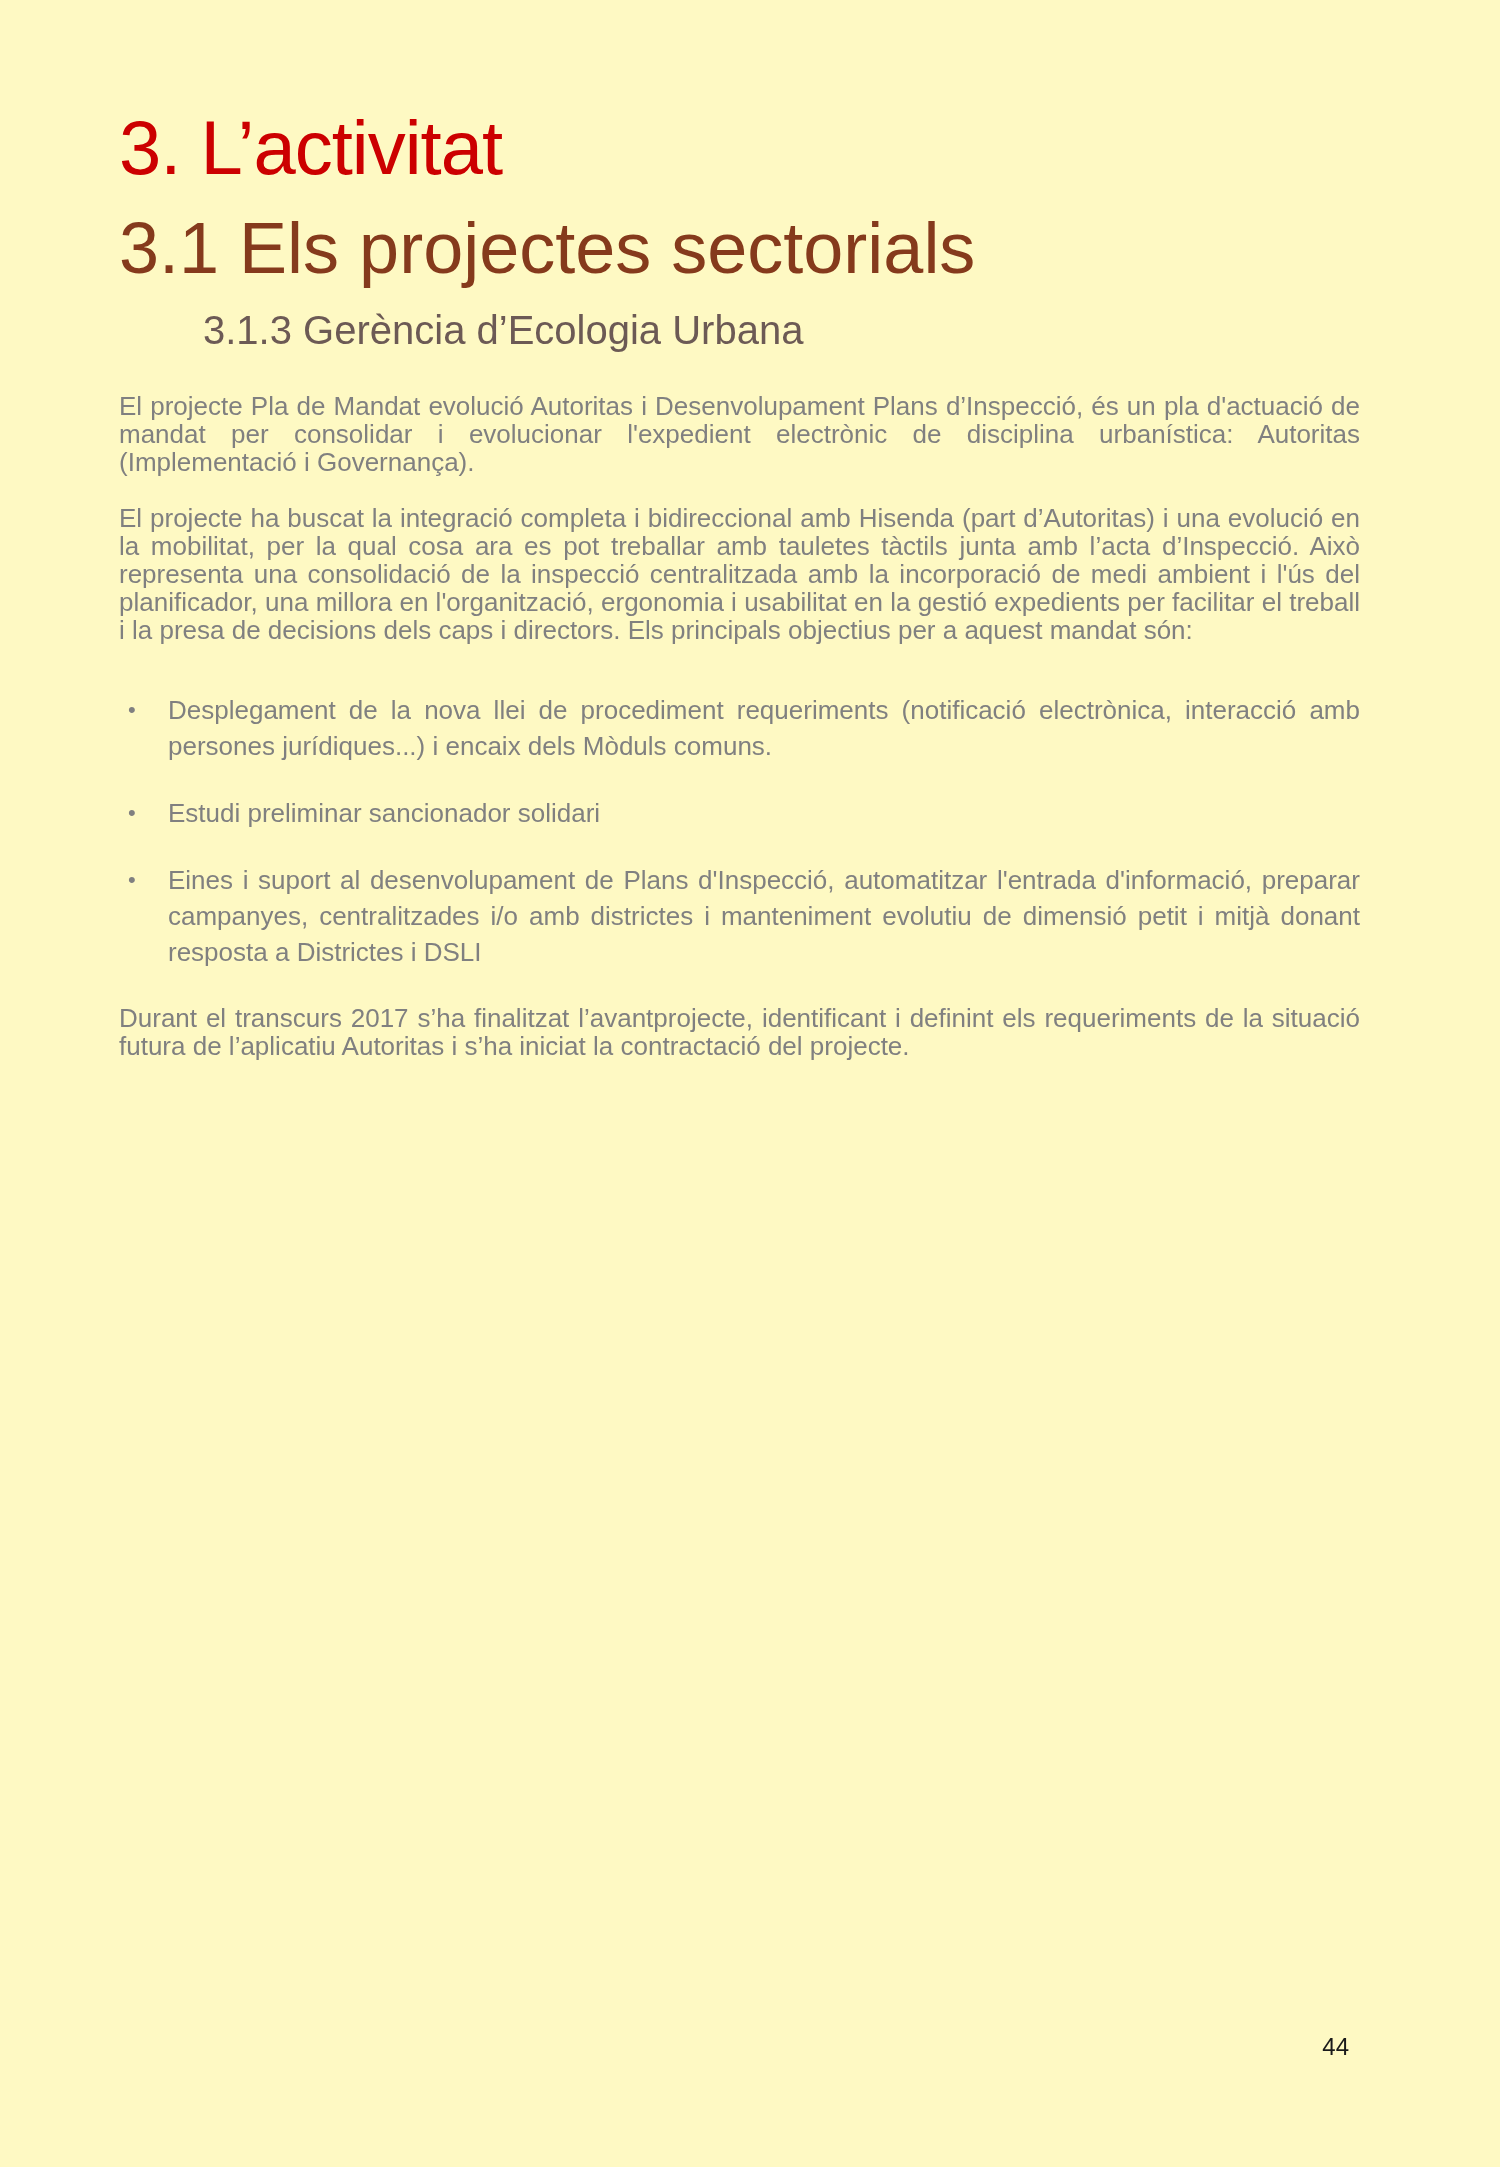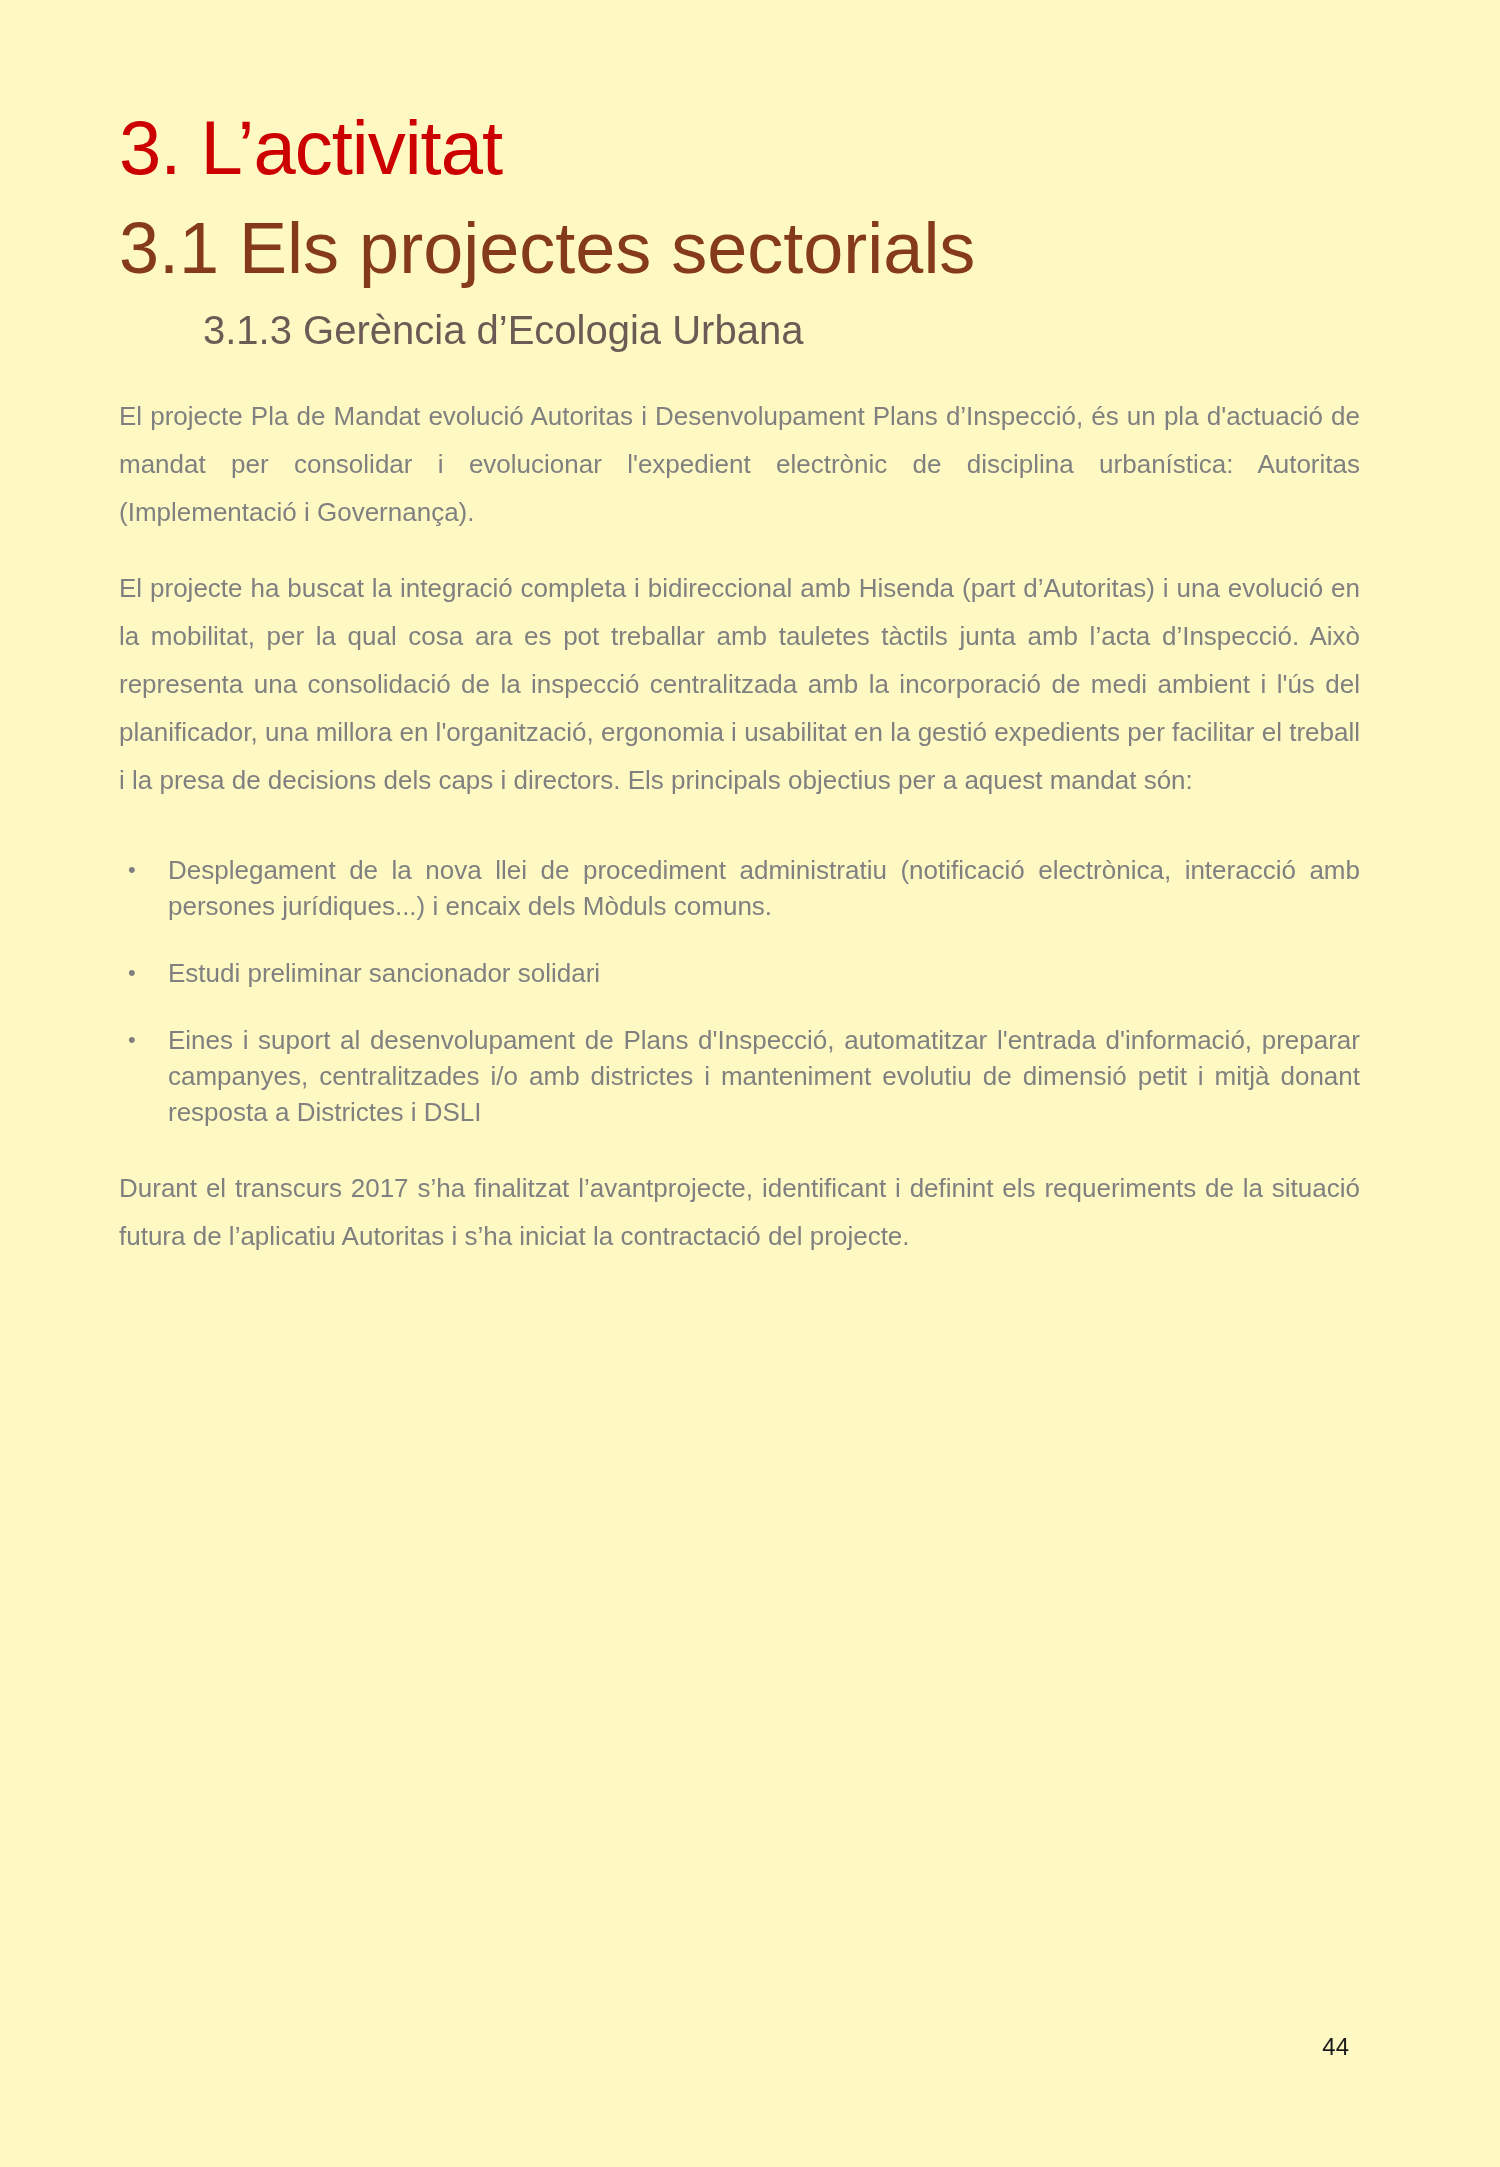--- a/index.html
+++ b/index.html
@@ -58,21 +58,21 @@
   .article-title {
     margin-top: 115px;
     font-size: 28px;
     line-height: 1.2;
     font-weight: 700;
     color: #1a1a1a;
   }
 
   .body-par {
     font-size: 26px;
-    line-height: 48px;
+    line-height: 28px;
     color: #808080;
     text-align: justify;
     text-justify: inter-word;
   }
 
   .par-1 { margin-top: 38px; }
   .par-2 { margin-top: 28px; }
 
   ul.bullet-list {
     list-style: none;
@@ -126,21 +126,21 @@
     <div class="subsection-heading">3.1.3 Gerència d’Ecologia Urbana</div>
 
 
     <p class="body-par par-1">El projecte Pla de Mandat evolució Autoritas i Desenvolupament Plans d’Inspecció, és un pla d'actuació de mandat per consolidar i evolucionar l'expedient electrònic de disciplina urbanística: Autoritas (Implementació i Governança).</p>
 
     <p class="body-par par-2">El projecte ha buscat la integració completa i bidireccional amb Hisenda (part d’Autoritas) i una evolució en la mobilitat, per la qual cosa ara es pot treballar amb tauletes tàctils junta amb l’acta d’Inspecció. Això representa una consolidació de la inspecció centralitzada amb la incorporació de medi ambient i l'ús del planificador, una millora en l'organització, ergonomia i usabilitat en la gestió expedients per facilitar el treball i la presa de decisions dels caps i directors.  Els principals objectius per a aquest mandat són:</p>
 
     <ul class="bullet-list">
       <li>
         <span class="bullet-marker">•</span>
-        <span>Desplegament de la nova llei de procediment administratiu (notificació electrònica, interacció amb persones jurídiques...) i encaix dels Mòduls comuns.</span>
+        <span>Desplegament de la nova llei de procediment requeriments (notificació electrònica, interacció amb persones jurídiques...) i encaix dels Mòduls comuns.</span>
       </li>
       <li>
         <span class="bullet-marker">•</span>
         <span>Estudi preliminar sancionador solidari</span>
       </li>
       <li>
         <span class="bullet-marker">•</span>
         <span>Eines i suport al desenvolupament de Plans d'Inspecció, automatitzar l'entrada d'informació, preparar campanyes, centralitzades i/o amb districtes i manteniment evolutiu de dimensió petit i mitjà donant resposta a Districtes i DSLI</span>
       </li>
     </ul>

